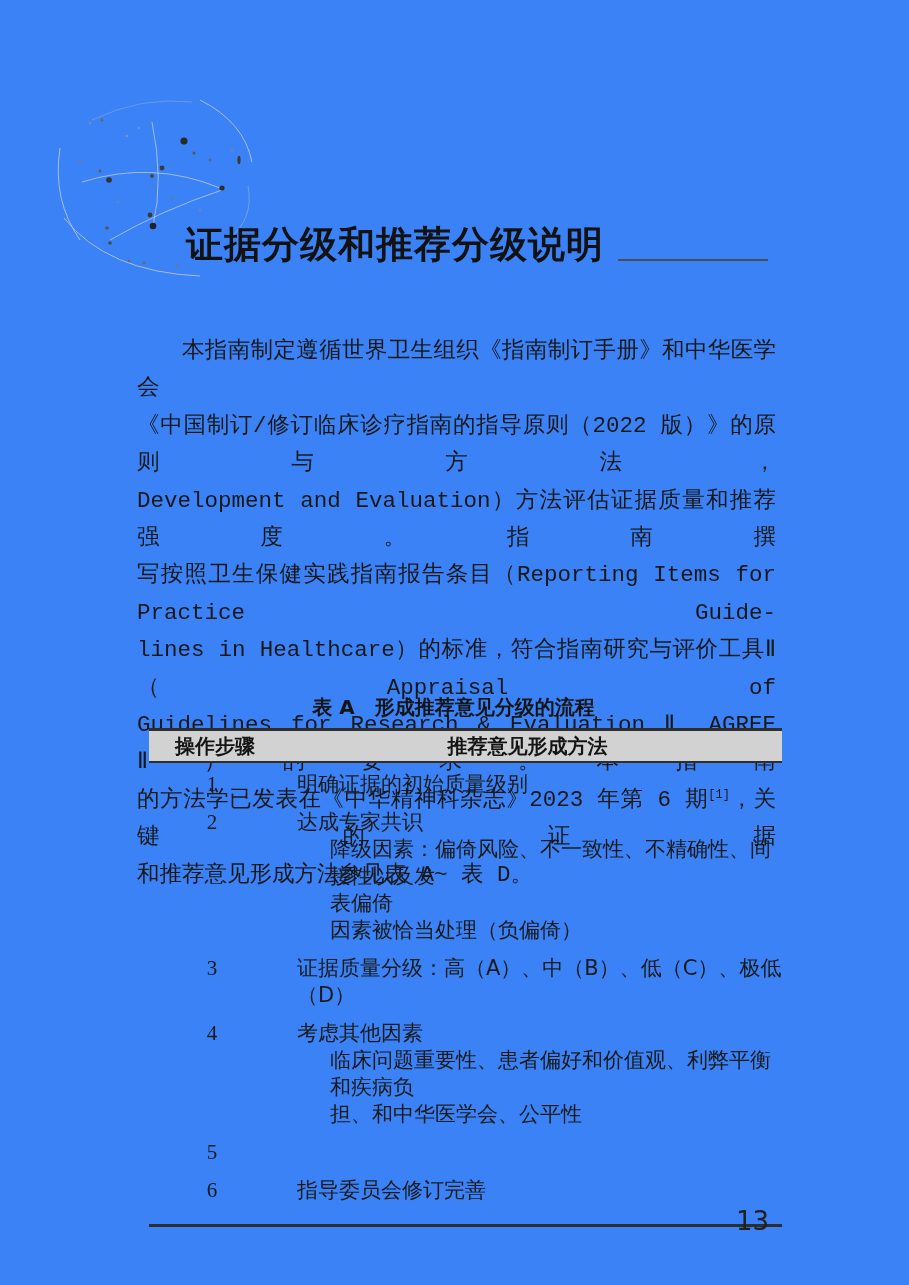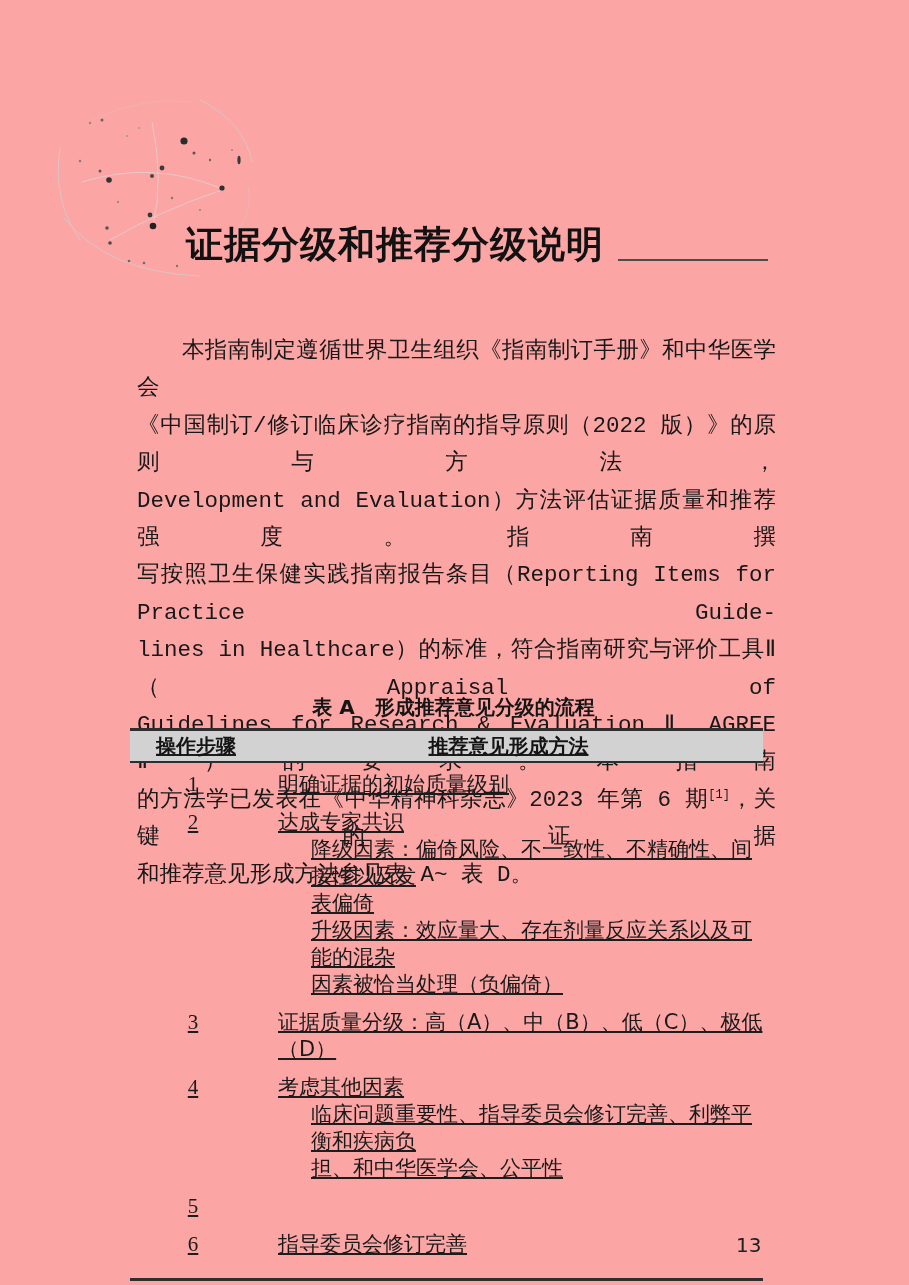--- a/index.html
+++ b/index.html
@@ -1,20 +1,20 @@
 <!DOCTYPE html>
 <html><head>
 <meta charset="utf-8">
 <style>
   html,body{margin:0;padding:0;background:#e9e9e9;}
   .page{
     position:relative;
     width:909px;height:1285px;
     margin:0 auto;
-    background:#fca5a5;
+    background:#3b82f6;
     overflow:hidden;
     color:#1d1d1d;
   }
 
   
   .decoration{position:absolute;left:52px;top:90px;}
 
   
   .title-row{position:absolute;left:186px;top:222px;display:flex;align-items:flex-end;}
   .title-row h1{
@@ -37,23 +37,22 @@
   .paragraph sup{font-size:12px;line-height:0;}
 
   
   .caption{
     position:absolute;left:137px;top:694px;width:633px;
     text-align:center;
     font-family:"DejaVu Sans","Liberation Sans",sans-serif;
     font-weight:bold;font-size:20px;color:#151515;
   }
   .tableA{
-    position:absolute;left:130px;top:728px;width:633px;
-    font-family:"DejaVu Sans","Liberation Sans",sans-serif;
-    text-decoration:underline;
+    position:absolute;left:149px;top:728px;width:633px;
+    font-family:"DejaVu Sans","Liberation Sans",sans-serif;
   }
   .thead{
     display:flex;align-items:center;
     background:#d2d2d2;
     border-top:3px solid #2e2e2e;
     border-bottom:2px solid #2e2e2e;
     height:30px;
     font-weight:bold;font-size:20px;color:#141414;
   }
   .th1{width:148px;padding-left:26px;box-sizing:border-box;}
@@ -63,23 +62,23 @@
   .trow:last-child{margin-bottom:0;}
   .tstep{
     width:148px;text-align:center;padding-right:22px;box-sizing:border-box;
     font-family:"Liberation Serif","DejaVu Serif",serif;
   }
   .tcontent{flex:1;}
   .tline.sub{padding-left:33px;}
 
   
   .page-num{
-    position:absolute;left:736px;top:1233px;
-    font-family:"DejaVu Sans","Liberation Sans",sans-serif;
-    font-size:20px;color:#202020;
+    position:absolute;left:736px;top:1206px;
+    font-family:"DejaVu Sans","Liberation Sans",sans-serif;
+    font-size:26px;color:#202020;
   }
 </style>
 </head>
 <body>
 
 <div class="page">
 
   <svg class="decoration" width="215" height="195" viewBox="0 0 215 195" aria-hidden="true">
     <g fill="none" stroke="#cfcfcf" stroke-width="1" opacity="0.75">
       <path d="M 12,128 Q 55,182 148,186"></path>
@@ -153,37 +152,36 @@
           <div class="tline">明确证据的初始质量级别</div>
         </div>
       </div>
 
       <div class="trow">
         <div class="tstep">2</div>
         <div class="tcontent">
           <div class="tline">达成专家共识</div>
           <div class="tline sub">降级因素：偏倚风险、不一致性、不精确性、间接性以及发</div>
           <div class="tline sub">表偏倚</div>
-          <div class="tline sub">升级因素：效应量大、存在剂量反应关系以及可能的混杂</div>
           <div class="tline sub">因素被恰当处理（负偏倚）</div>
         </div>
       </div>
 
       <div class="trow">
         <div class="tstep">3</div>
         <div class="tcontent">
           <div class="tline">证据质量分级：高（A）、中（B）、低（C）、极低（D）</div>
         </div>
       </div>
 
       <div class="trow">
         <div class="tstep">4</div>
         <div class="tcontent">
           <div class="tline">考虑其他因素</div>
-          <div class="tline sub">临床问题重要性、指导委员会修订完善、利弊平衡和疾病负</div>
+          <div class="tline sub">临床问题重要性、患者偏好和价值观、利弊平衡和疾病负</div>
           <div class="tline sub">担、和中华医学会、公平性</div>
         </div>
       </div>
 
       <div class="trow">
         <div class="tstep">5</div>
       </div>
 
       <div class="trow">
         <div class="tstep">6</div>

